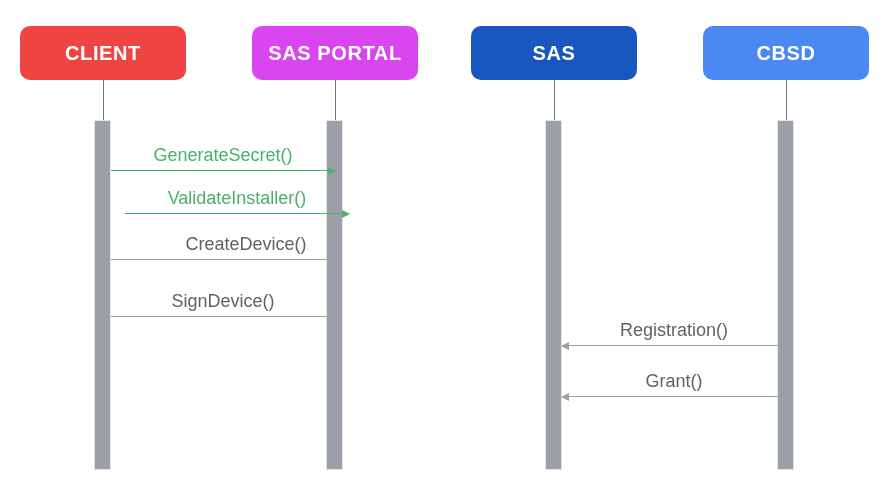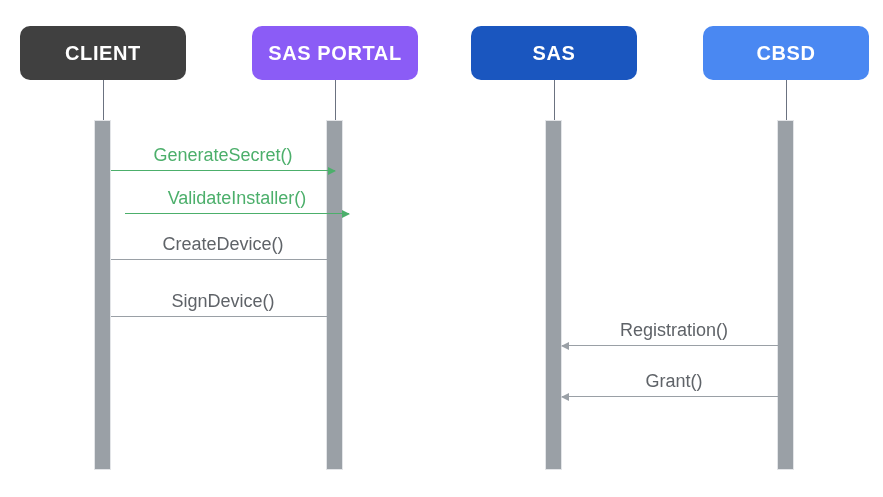--- a/index.html
+++ b/index.html
@@ -103,24 +103,24 @@
   <div class="lifeline" style="left:103px; top:80px; height:42px;"></div>
   <div class="lifeline" style="left:335px; top:80px; height:42px;"></div>
   <div class="lifeline" style="left:554px; top:80px; height:42px;"></div>
   <div class="lifeline" style="left:786px; top:80px; height:42px;"></div>
 
   <div class="activation" style="left:94px; top:120px; height:350px;"></div>
   <div class="activation" style="left:326px; top:120px; height:350px;"></div>
   <div class="activation" style="left:545px; top:120px; height:350px;"></div>
   <div class="activation" style="left:777px; top:120px; height:350px;"></div>
 
-  <div class="participant" style="left:20px; top:26px; width:166px; background:#404040;">
+  <div class="participant" style="left:20px; top:26px; width:166px; background:#ef4444;">
     <span class="participant-label">CLIENT</span>
   </div>
-  <div class="participant" style="left:252px; top:26px; width:166px; background:#8b5cf6;">
+  <div class="participant" style="left:252px; top:26px; width:166px; background:#d946ef;">
     <span class="participant-label">SAS PORTAL</span>
   </div>
   <div class="participant" style="left:703px; top:26px; width:166px; background:#4a88f2;">
     <span class="participant-label">CBSD</span>
   </div>
   <div class="participant" style="left:471px; top:26px; width:166px; background:#1a56bf;">
     <span class="participant-label">SAS</span>
   </div>
 
   <div class="message" style="left:111px; top:170px; width:224px; color:#4caf6b;">
@@ -131,21 +131,21 @@
 
   <div class="message" style="left:125px; top:213px; width:224px; color:#4caf6b;">
     <div class="message-line"></div>
     <div class="message-arrow right"></div>
     <div class="message-label">ValidateInstaller()</div>
   </div>
 
   <div class="message" style="left:111px; top:259px; width:224px; color:#9aa0a6;">
     <div class="message-line"></div>
     <div class="message-arrow right"></div>
-    <div class="message-label" style="color:#5f6368;">CreateDevice()</div>
+    <div class="message-label" style="color:#5f6368;padding-left:23px;">CreateDevice()</div>
   </div>
 
   <div class="message" style="left:111px; top:316px; width:224px; color:#9aa0a6;">
     <div class="message-line"></div>
     <div class="message-arrow right"></div>
     <div class="message-label" style="color:#5f6368;">SignDevice()</div>
   </div>
 
   <div class="message" style="left:562px; top:345px; width:224px; color:#9aa0a6;">
     <div class="message-line"></div>

